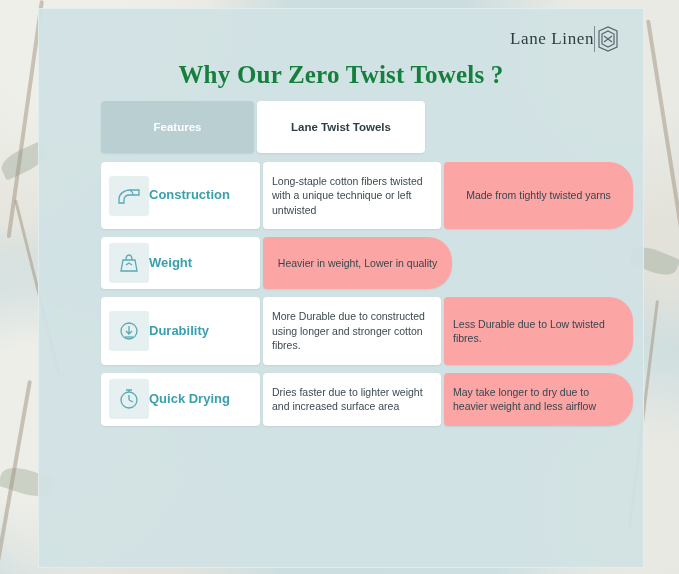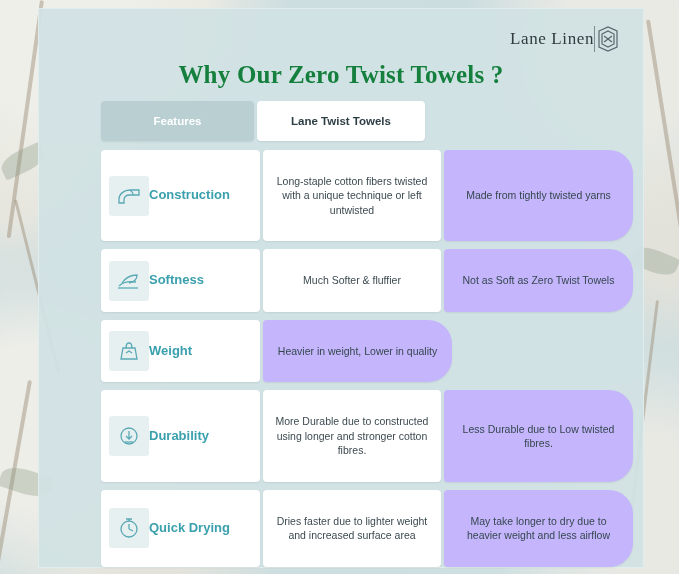--- a/index.html
+++ b/index.html
@@ -106,21 +106,21 @@
   .col-feature { width: 145px; flex: 0 0 145px; }
   .col-zero    { width: 160px; flex: 0 0 160px; margin-left: 3px; }
   .col-low     { width: 171px; flex: 0 0 171px; margin-left: 3px; }
 
   .head-cell {
     background: #ffffff;
     color: #2e3e45;
     font-size: 11.5px;
     font-weight: bold;
     text-align: center;
-    padding: 14px 4px;
+    padding: 20px 4px;
     border-radius: 4px;
     box-shadow: 0 1px 2px rgba(0,0,0,.08);
   }
   .head-cell.feature {
     background: #b9cfd2;
     color: #ffffff;
     border-radius: 4px 4px 4px 4px;
   }
 
   .feature-cell {
@@ -148,29 +148,29 @@
     color: #3aa0ad;
     line-height: 1.15;
   }
 
   .text-cell {
     background: #ffffff;
     border-radius: 4px;
     font-size: 10.5px;
     line-height: 1.38;
     color: #3c4a50;
-    text-align: center;
-    padding: 24px 9px;
+    text-align: left;
+    padding: 12px 9px;
     display: flex;
     align-items: center;
     justify-content: center;
     box-shadow: 0 1px 2px rgba(0,0,0,.07);
   }
   .text-cell.alt {
-    background: #c4b5fd;
+    background: #fca5a5;
     color: #35474e;
     border-radius: 4px 24px 24px 4px;
   }
 </style>
 </head>
 <body>
 
 <div class="page">
 
   <div class="branch" style="left:40px; top:0px; width:4px; height:240px; transform:rotate(8deg);"></div>
@@ -212,34 +212,20 @@
               <path d="M3 14 C3 9 8 5 14 5 L23 5 L23 10 L14 10 C10 10 8 12 8 15 L8 18 L3 18 Z"></path>
               <path d="M14 5 C17 7 17 8 17 10"></path>
             </svg>
           </span>
           <span class="feature-label">Construction</span>
         </div>
         <div class="col-zero text-cell">Long-staple cotton fibers twisted with a unique technique or left untwisted</div>
         <div class="col-low text-cell alt">Made from tightly twisted yarns</div>
       </div>
 
-      <div class="row">
-        <div class="col-feature feature-cell">
-          <span class="icon-box">
-            <svg width="26" height="22" viewBox="0 0 26 22" fill="none" stroke="#5aa9b4" stroke-width="1.3">
-              <path d="M3 16 C7 12 13 11 20 12"></path>
-              <path d="M6 13 C10 7 15 5 21 5 C21 9 18 12 13 13"></path>
-              <path d="M2 18 L22 18"></path>
-            </svg>
-          </span>
-          <span class="feature-label">Softness</span>
-        </div>
-        <div class="col-zero text-cell">Much Softer &amp; fluffier</div>
-        <div class="col-low text-cell alt">Not as Soft as Zero Twist Towels</div>
-      </div>
 
 
       <div class="row">
         <div class="col-feature feature-cell">
           <span class="icon-box">
             <svg width="24" height="24" viewBox="0 0 24 24" fill="none" stroke="#5aa9b4" stroke-width="1.3">
               <path d="M4 20 L20 20 L18 9 L6 9 Z"></path>
               <path d="M9 9 C9 6 10 4 12 4 C14 4 15 6 15 9"></path>
               <path d="M9 14 L12 12 L15 14"></path>
             </svg>

